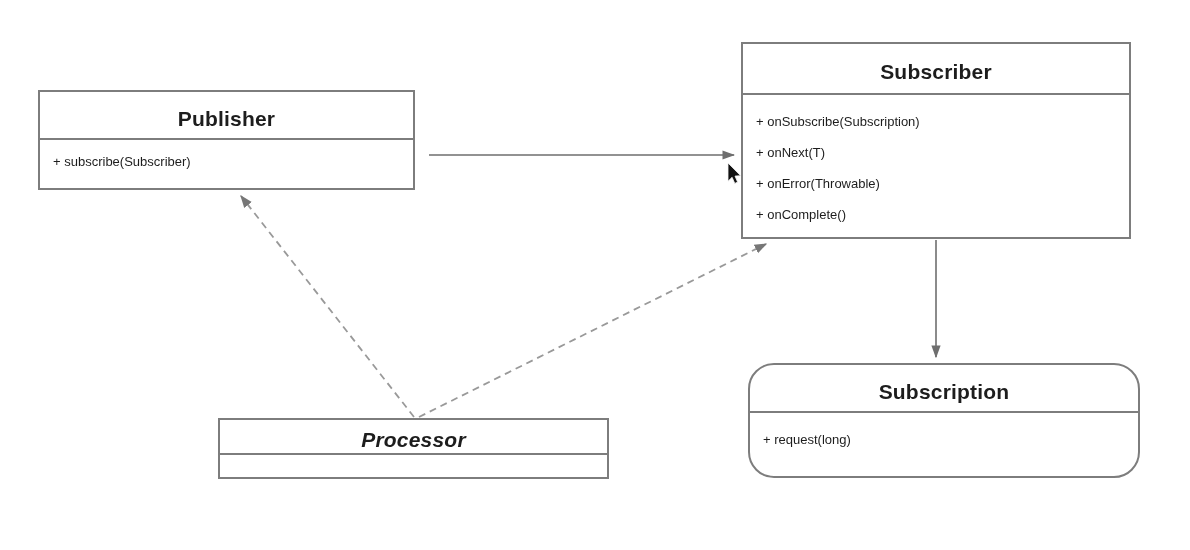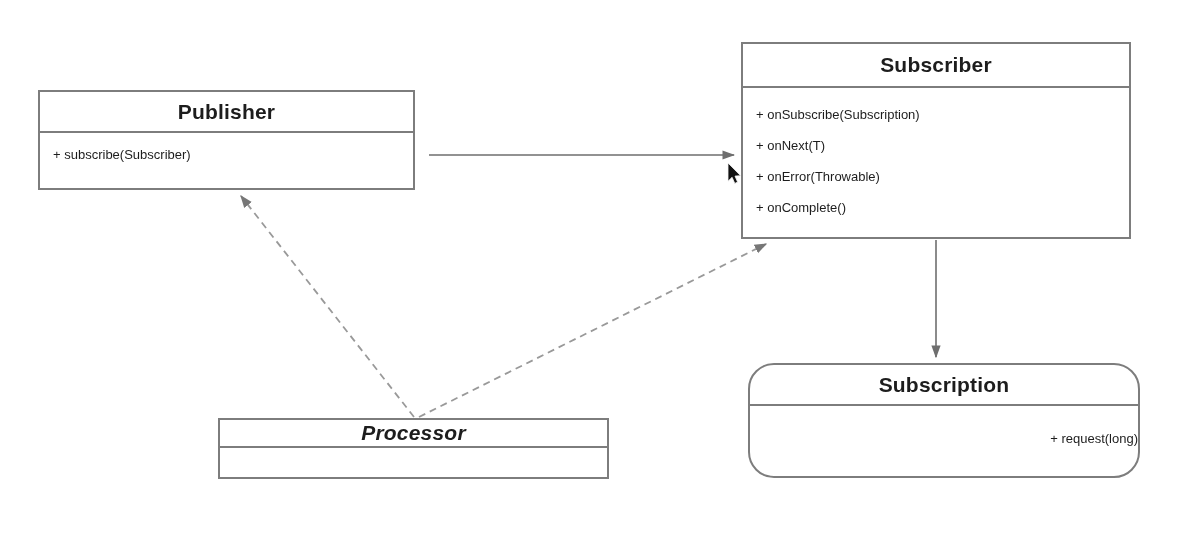--- a/index.html
+++ b/index.html
@@ -27,20 +27,21 @@
   .uml-title {
     font-weight: bold;
     font-size: 21px;
     text-align: center;
     display: flex;
     align-items: center;
     justify-content: center;
     border-bottom: 2px solid #7d7d7d;
     box-sizing: border-box;
     letter-spacing: 0.2px;
+    margin-top: 7px;
   }
   .uml-body { box-sizing: border-box; }
   .uml-method {
     font-size: 13px;
     line-height: 31px;
     padding-left: 13px;
     white-space: nowrap;
   }
 
   
@@ -50,21 +51,21 @@
   #publisher .uml-method { line-height: 30px; }
 
   
   #subscriber { left: 741px; top: 42px; width: 390px; height: 197px; }
   #subscriber .uml-title { height: 44px; }
   #subscriber .uml-body { padding-top: 11px; }
 
   
   #subscription { left: 748px; top: 363px; width: 392px; height: 115px; border-radius: 26px; }
   #subscription .uml-title { height: 41px; }
-  #subscription .uml-body { padding-top: 18px; text-align: right; }
+  #subscription .uml-body { padding-top: 12px; }
   #subscription .uml-method { line-height: 30px; }
 
   
   #processor { left: 218px; top: 418px; width: 391px; height: 61px; }
   #processor .uml-title { height: 28px; font-style: italic; }
   #processor .uml-body { height: 13px; }
 </style>
 </head>
 <body>
 

